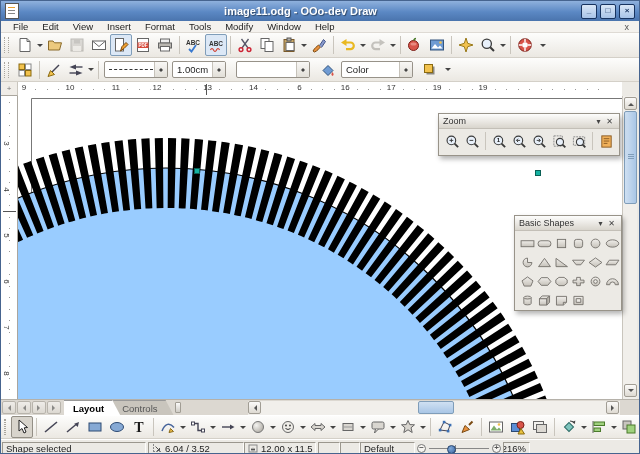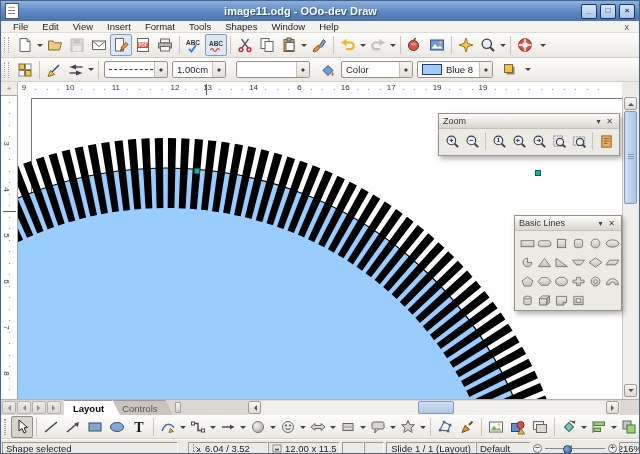--- a/index.html
+++ b/index.html
@@ -127,21 +127,21 @@
     <div class="winbtn">×</div>
   </div>
 
   <div class="menubar">
     <span class="menu-item">File</span>
     <span class="menu-item">Edit</span>
     <span class="menu-item">View</span>
     <span class="menu-item">Insert</span>
     <span class="menu-item">Format</span>
     <span class="menu-item">Tools</span>
-    <span class="menu-item">Shapes</span>
+    <span class="menu-item">Modify</span>
     <span class="menu-item">Window</span>
     <span class="menu-item">Help</span>
     <span class="menu-close">x</span>
   </div>
 
   <div class="tb tb1">
     <div class="grip"></div>
     <div class="tbtn">
         <svg class="i16" viewBox="0 0 16 16">
           <path d="M3,1.5 h7 l3,3 V14.5 H3 Z" fill="#fff" stroke="#666"></path>
@@ -350,45 +350,37 @@
           <path d="M12.5,10 q2.2,2.8 0,4 q-2.2,-1.2 0,-4" fill="#d8544a"></path>
         </svg>
       </div>
     <div class="combo" style="width:72px">
       <span>Color</span>
       <span class="spin">
           <b class="up"></b>
           <b class="dn"></b>
         </span>
     </div>
-    <div class="combo" style="width:76px">
-      <span class="swatch"></span>
-      <span>Blue 8</span>
-      <span class="spin">
-          <b class="up"></b>
-          <b class="dn"></b>
-        </span>
-    </div>
     <div class="tbtn" style="margin-left:4px">
         <svg class="i16" viewBox="0 0 16 16">
           <rect x="4.5" y="4.5" width="8" height="8" fill="#8a8780"></rect>
           <rect x="2.5" y="2.5" width="8" height="8" fill="#f2c24e" stroke="#8a6a10"></rect>
         </svg>
       </div>
     <div class="ovf">
         <i></i>
       </div>
   </div>
 
   <div class="rcorner">+</div>
   <div class="hruler">
     <span class="hnum" style="left:6px">9</span>
     <span class="hnum" style="left:51.9px">10</span>
     <span class="hnum" style="left:97.8px">11</span>
-    <span class="hnum" style="left:157px">12</span>
+    <span class="hnum" style="left:139px">12</span>
     <span class="hnum" style="left:189.6px">13</span>
     <span class="hnum" style="left:235.5px">14</span>
     <span class="hnum" style="left:281.4px">6</span>
     <span class="hnum" style="left:327.3px">16</span>
     <span class="hnum" style="left:373.2px">17</span>
     <span class="hnum" style="left:419.1px">19</span>
     <span class="hnum" style="left:465px">19</span>
     <span class="hmark"></span>
   </div>
   <div class="vruler">
@@ -474,21 +466,21 @@
           <svg class="zi" viewBox="0 0 16 16">
             <rect x="3" y="2" width="10" height="12" fill="#f0b05a" stroke="#8a5a20"></rect>
             <path d="M5,5 h6 M5,7.5 h6 M5,10 h4" stroke="#8a5a20"></path>
           </svg>
         </div>
     </div>
   </div>
 
   <div class="palette" style="left:513px;top:214px;width:108px;height:96px">
     <div class="pal-title">
-      <span>Basic Lines</span>
+      <span>Basic Shapes</span>
       <span class="pbtn">▾</span>
       <span class="pbtn">✕</span>
     </div>
     <div class="shgrid">
       <div class="shbtn">
           <svg class="shp" viewBox="0 0 16 12">
             <rect x="1" y="3" width="14" height="6.5" fill="url(#shg)" stroke="#75726c"></rect>
           </svg>
         </div>
       <div class="shbtn">
@@ -818,42 +810,39 @@
     <div class="tbtn">
         <svg class="i16" viewBox="0 0 16 16">
           <rect x="2" y="2" width="8" height="8" fill="#c8c5bf" stroke="#666"></rect>
           <rect x="6" y="6" width="8" height="8" fill="#9fd17e" stroke="#4a7a2a"></rect>
         </svg>
       </div>
 
   </div>
 
   <div class="statusbar">
-    <div class="scell" style="width:176px">
+    <div class="scell" style="width:144px">
       <span>Shape selected</span>
     </div>
-    <div class="scell" style="width:80px;margin-left:10px">
+    <div class="scell" style="width:96px;margin-left:2px">
       <svg width="10" height="10" viewBox="0 0 10 10" style="margin-right:3px;flex:none">
           <path d="M1.5,1 V9 M1,8.5 H9" stroke="#888" stroke-dasharray="2 1" fill="none"></path>
           <path d="M3.5,3.5 L7.5,7.5 M7.5,7.5 h-2.5 M7.5,7.5 v-2.5" stroke="#555" fill="none"></path>
         </svg>
       <span>6.04 / 3.52</span>
     </div>
     <div class="scell" style="width:72px">
       <svg width="10" height="10" viewBox="0 0 10 10" style="margin-right:3px;flex:none">
           <rect x="1" y="2" width="8" height="7" fill="none" stroke="#888"></rect>
           <path d="M3,6.5 h4 M3,6.5 l1.5,-1.2 M3,6.5 l1.5,1.2 M7,6.5 l-1.5,-1.2 M7,6.5 l-1.5,1.2" stroke="#555" fill="none"></path>
         </svg>
       <span>12.00 x 11.5</span>
     </div>
     <div class="scell" style="width:22px;margin-left:2px"></div>
     <div class="scell" style="width:20px"></div>
-    <div class="scell" style="width:90px;margin-left:2px;justify-content:center">
-      <span>Slide 1 / 1 (Layout)</span>
-    </div>
     <div class="scell" style="width:55px">
       <span>Default</span>
     </div>
     <div class="slider">
       <span class="scirc" style="left:0">−</span>
       <span class="track"></span>
       <span class="tick"></span>
       <span class="knob"></span>
       <span class="scirc" style="right:0">+</span>
     </div>

